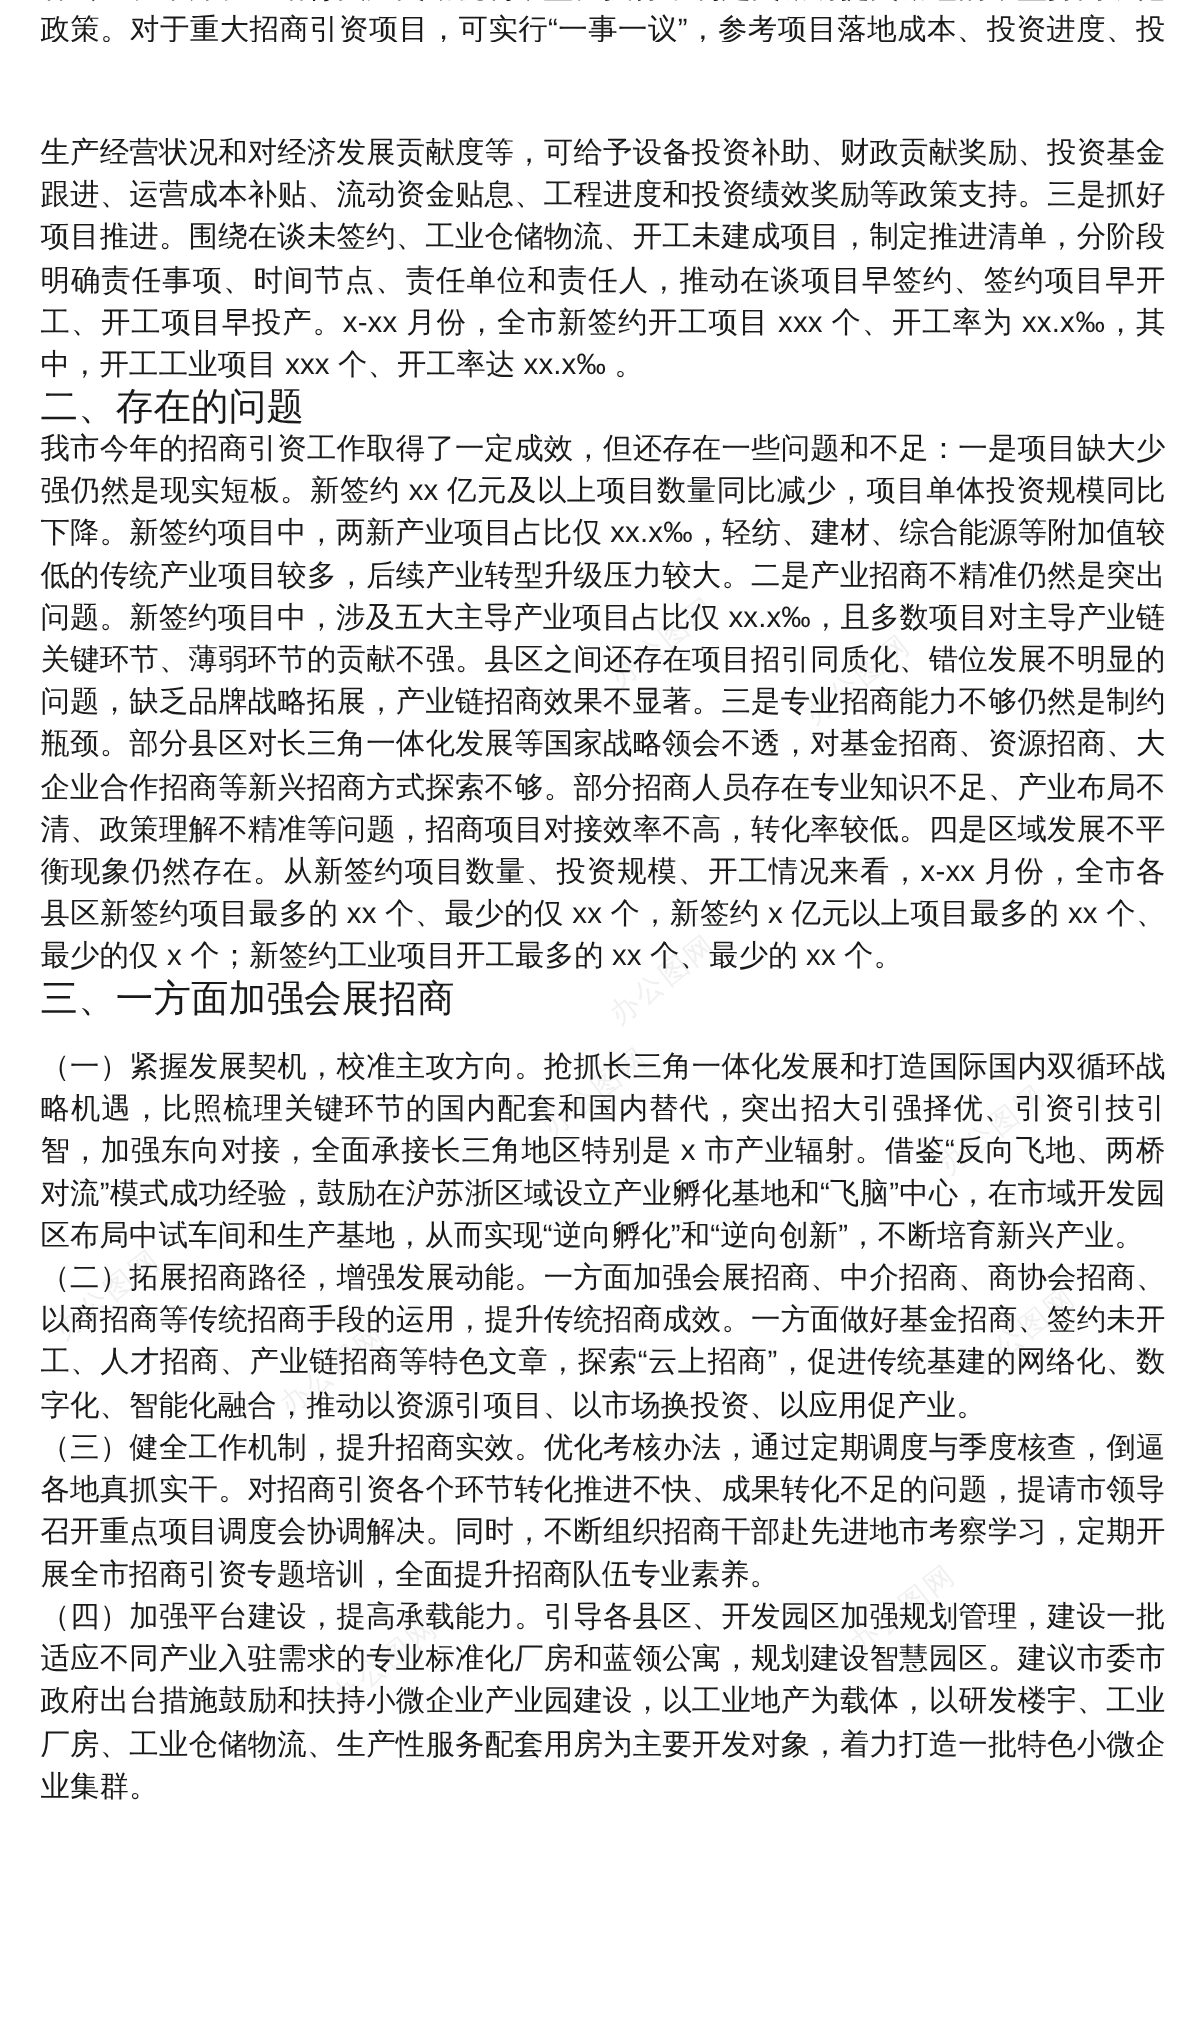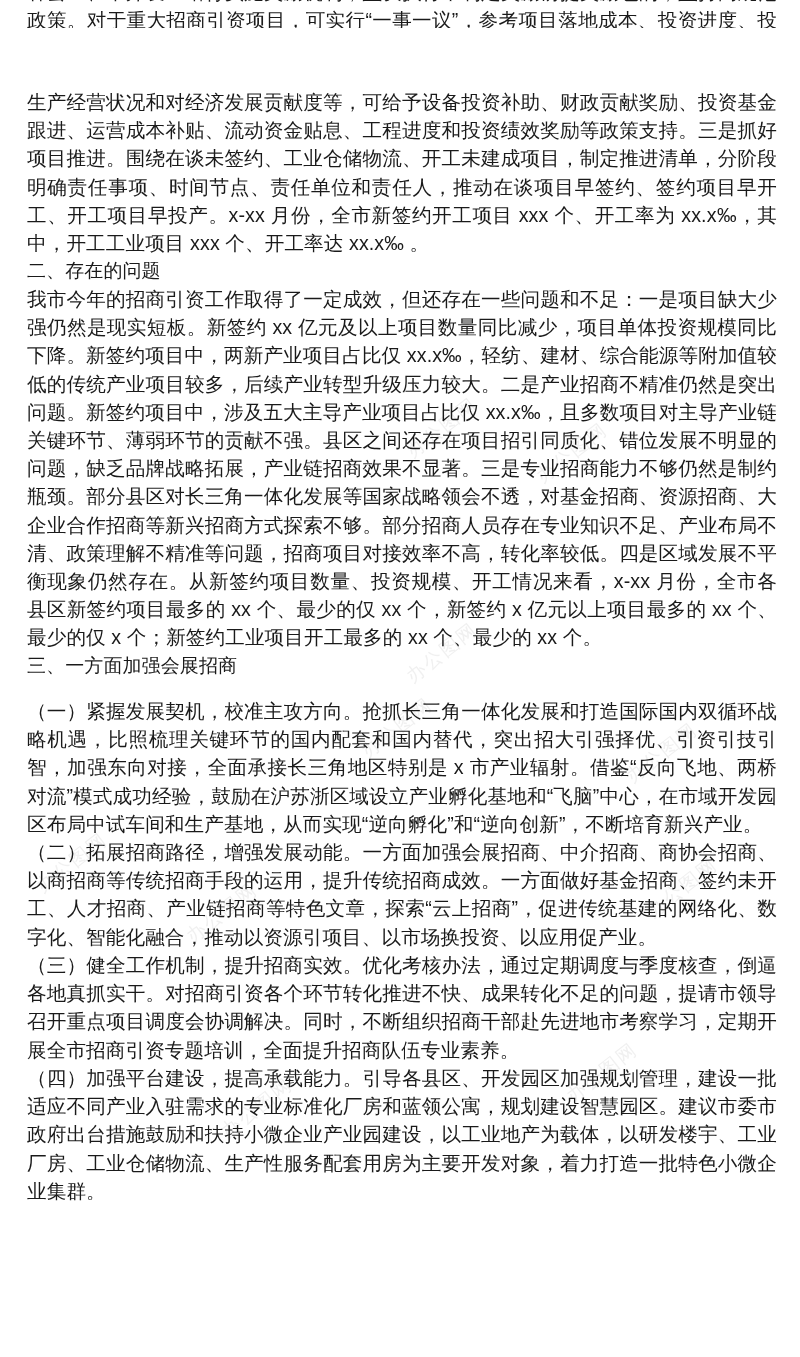--- a/index.html
+++ b/index.html
@@ -56,21 +56,21 @@
     word-break: break-all;
   }
   .clip-top {
     overflow: hidden;
   }
   .heading {
     position: absolute;
     left: 27px;
     width: 750px;
     color: #1a1a1a;
-    font-size: 19px;
+    font-size: 25px;
     line-height: 28.2px;
     letter-spacing: 0.1px;
   }
   .indent {
     text-indent: 0;
     margin-top: 17px;
   }
 </style>
 </head>
 <body>

